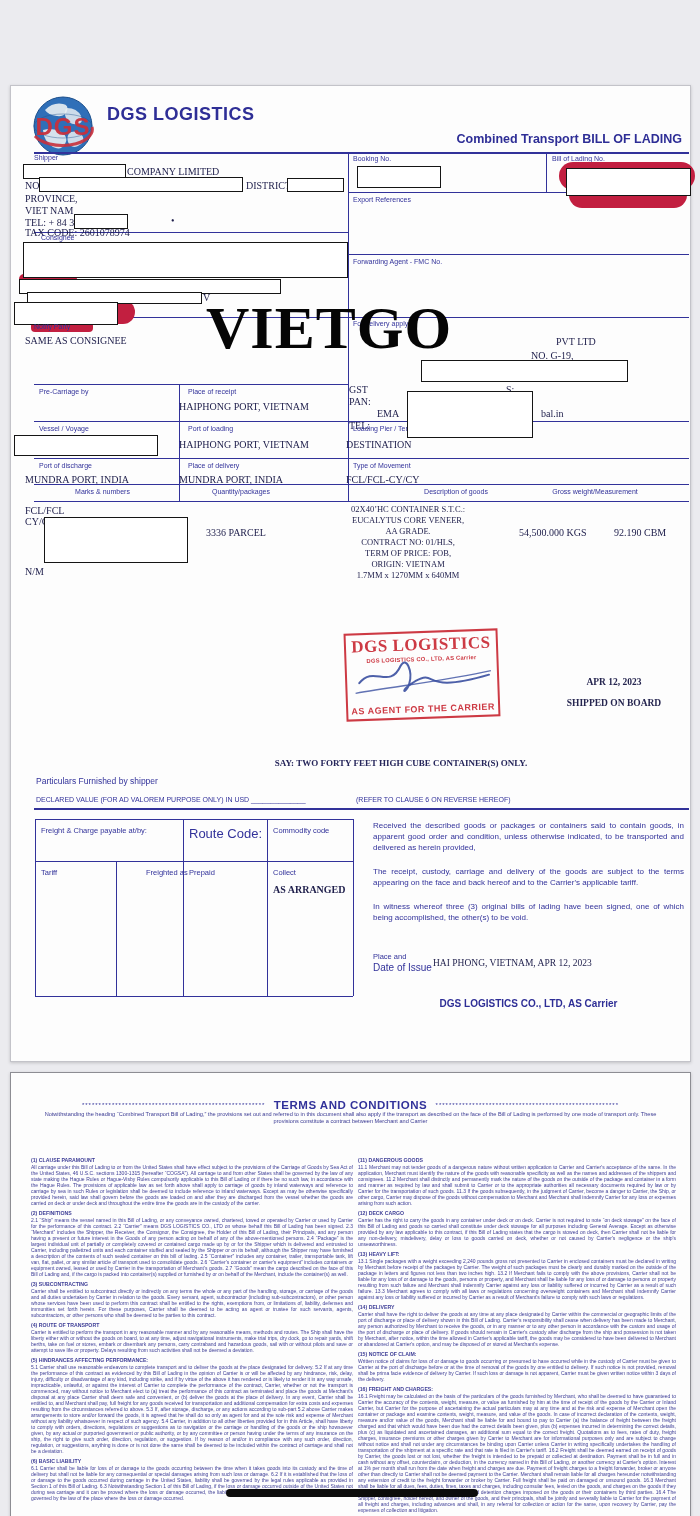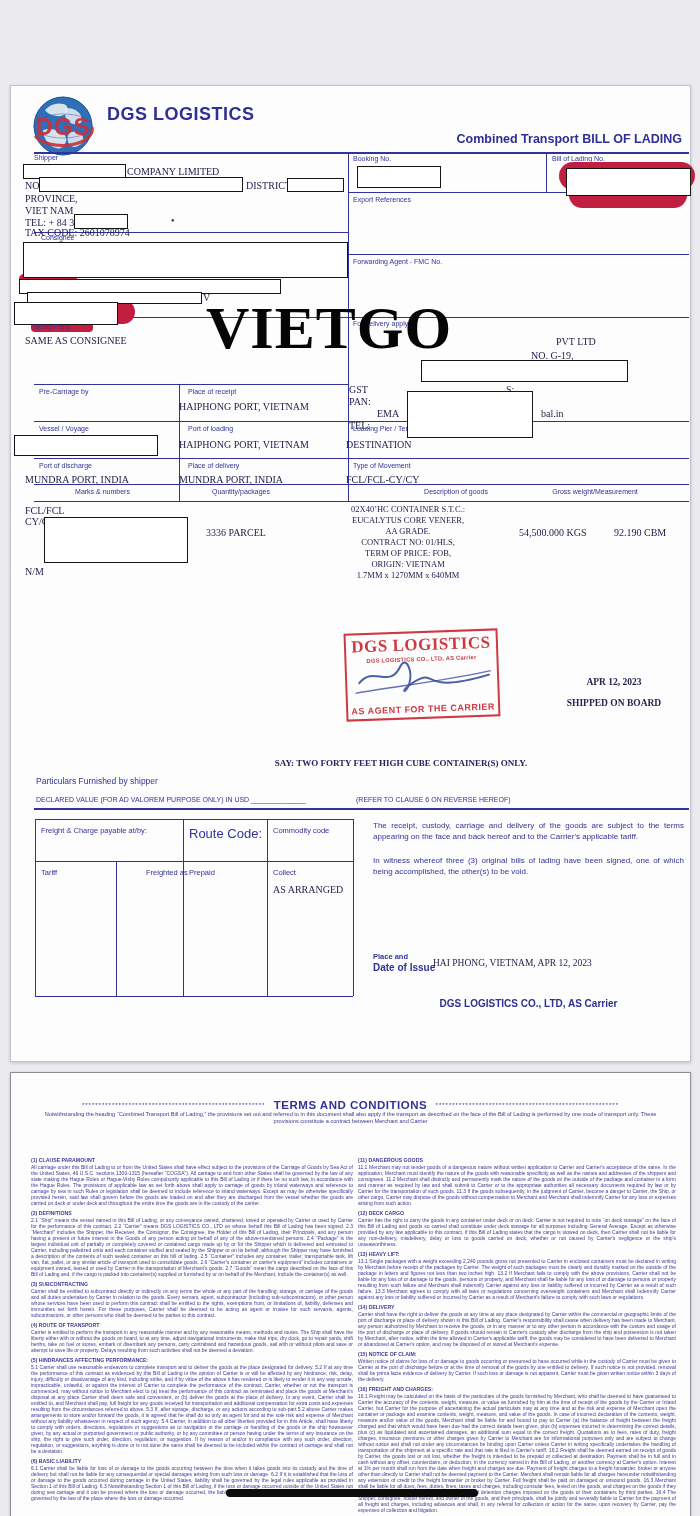--- a/index.html
+++ b/index.html
@@ -5,21 +5,21 @@
   html,body{margin:0;padding:0;}
   body{
     width:700px;height:1516px;position:relative;overflow:hidden;
     background:#ebebef;font-family:"Liberation Sans",sans-serif;
   }
   .page{position:absolute;background:#fdfdfd;border:1px solid #c3c3c9;box-shadow:0 1px 3px rgba(0,0,0,.18);}
   #p1{left:10px;top:85px;width:679px;height:975px;}
   #p2{left:10px;top:1072px;width:679px;height:530px;border:1px solid #8d8d93;}
   .abs{position:absolute;text-align:center;}
   .lbl{position:absolute;color:#32329a;font-size:7px;white-space:nowrap;}
-  .lbl.b{font-weight:bold;}
+  .lbl.b{font-weight:normal;}
   .ser{position:absolute;color:#1d1d4a;font-family:"Liberation Serif","DejaVu Serif",serif;font-size:10px;white-space:nowrap;}
   .hl{position:absolute;border-top:1.5px solid #32329a;height:0;}
   .vl{position:absolute;border-left:1.5px solid #32329a;width:0;}
   .rbox{position:absolute;background:#fff;border:1.5px solid #151515;z-index:6;}
   .blob{position:absolute;background:#c21f40;z-index:5;}
   .cellhdr{position:absolute;color:#32329a;font-size:7px;text-align:center;}
   #wm{position:absolute;left:195px;top:212px;z-index:9;color:#050505;
       font-family:"Liberation Serif","DejaVu Serif",serif;font-weight:bold;font-size:60px;letter-spacing:1px;line-height:1;}
   #stamp{position:absolute;left:334px;top:545px;width:150px;height:84px;border:2.5px solid #cd3a44;
       transform:rotate(-2deg);color:#cd3a44;text-align:center;z-index:8;background:rgba(255,255,255,.0);}
@@ -196,23 +196,24 @@
   <div class="vl" style="left:172px;top:733px;height:177px;"></div>
   <div class="vl" style="left:256px;top:733px;height:177px;"></div>
   <div class="vl" style="left:105px;top:775px;height:135px;"></div>
   <div class="lbl" style="left:30px;top:740px;font-size:7.5px;">Freight &amp; Charge payable at/by:</div>
   <div class="lbl" style="left:178px;top:740px;font-size:13px;">Route Code:</div>
   <div class="lbl" style="left:262px;top:740px;font-size:7.5px;">Commodity code</div>
   <div class="lbl" style="left:30px;top:782px;font-size:7.5px;">Tariff</div>
   <div class="lbl" style="left:111px;top:782px;font-size:7.5px;padding-left:24px;">Freighted as</div>
   <div class="lbl" style="left:178px;top:782px;font-size:7.5px;">Prepaid</div>
   <div class="lbl" style="left:262px;top:782px;font-size:7.5px;">Collect</div>
-  <div class="ser" style="left:262px;top:798px;">AS ARRANGED</div>
+  <div class="ser" style="left:262px;top:798px;font-weight:bold;">AS ARRANGED</div>
 
   <div id="rcv">
+    <p>Received the described goods or packages or containers said to contain goods, in apparent good order and condition, unless otherwise indicated, to be transported and delivered as herein provided,</p>
     <p>The receipt, custody, carriage and delivery of the goods are subject to the terms appearing on the face and back hereof and to the Carrier's applicable tariff.</p>
     <p>In witness whereof three (3) original bills of lading have been signed, one of which being accomplished, the other(s) to be void.</p>
   </div>
   <div class="lbl b" style="left:362px;top:866px;font-size:7.5px;">Place and</div>
   <div class="lbl b" style="left:362px;top:876px;font-size:10px;">Date of Issue</div>
   <div class="ser" style="left:422px;top:872px;font-size:9.5px;">HAI PHONG, VIETNAM, APR 12, 2023</div>
   <div class="abs" style="left:362px;top:912px;width:311px;text-align:center;color:#2e2e96;font-size:10px;font-weight:bold;">DGS LOGISTICS CO., LTD, AS Carrier</div>
 </div>
 
 <div class="page" id="p2">

